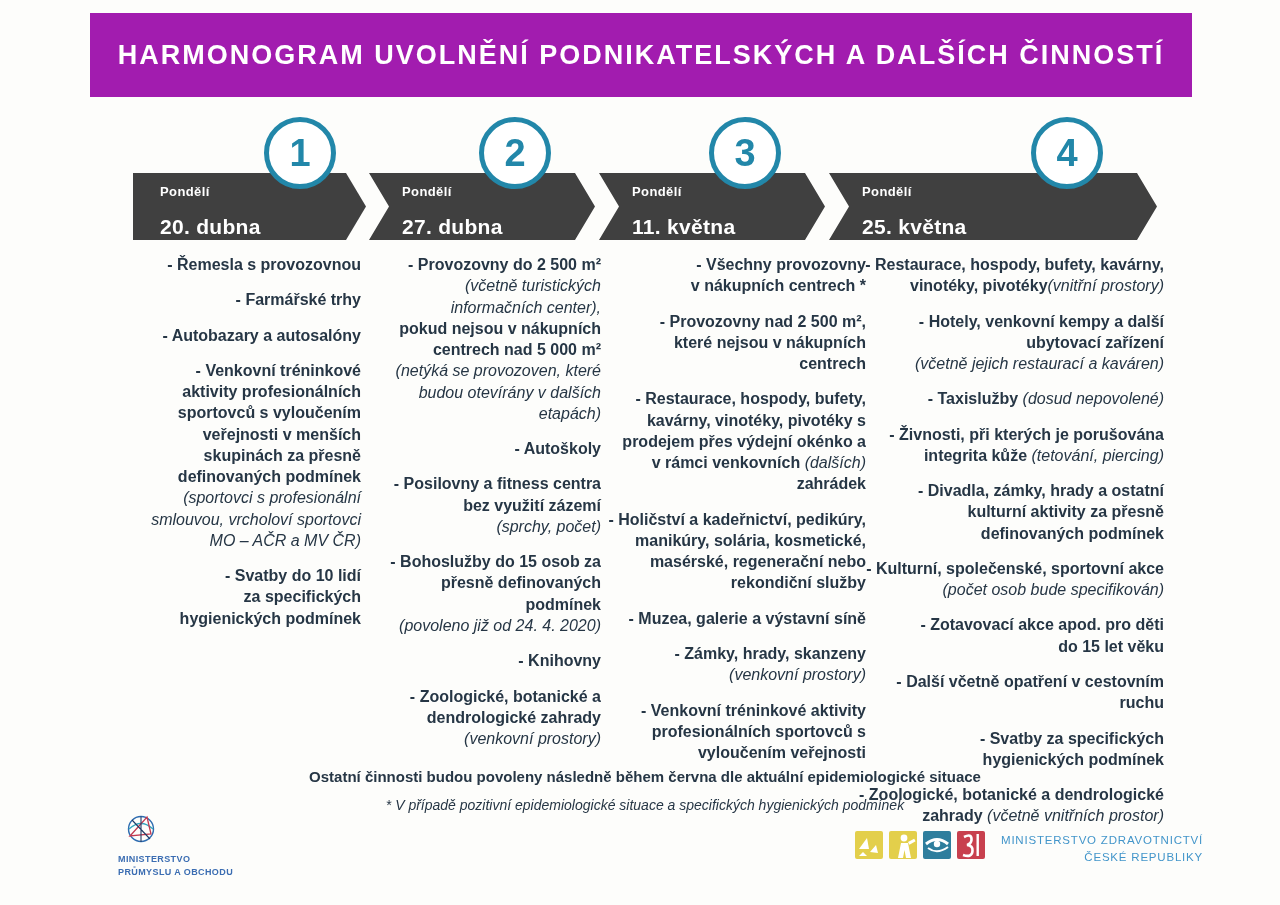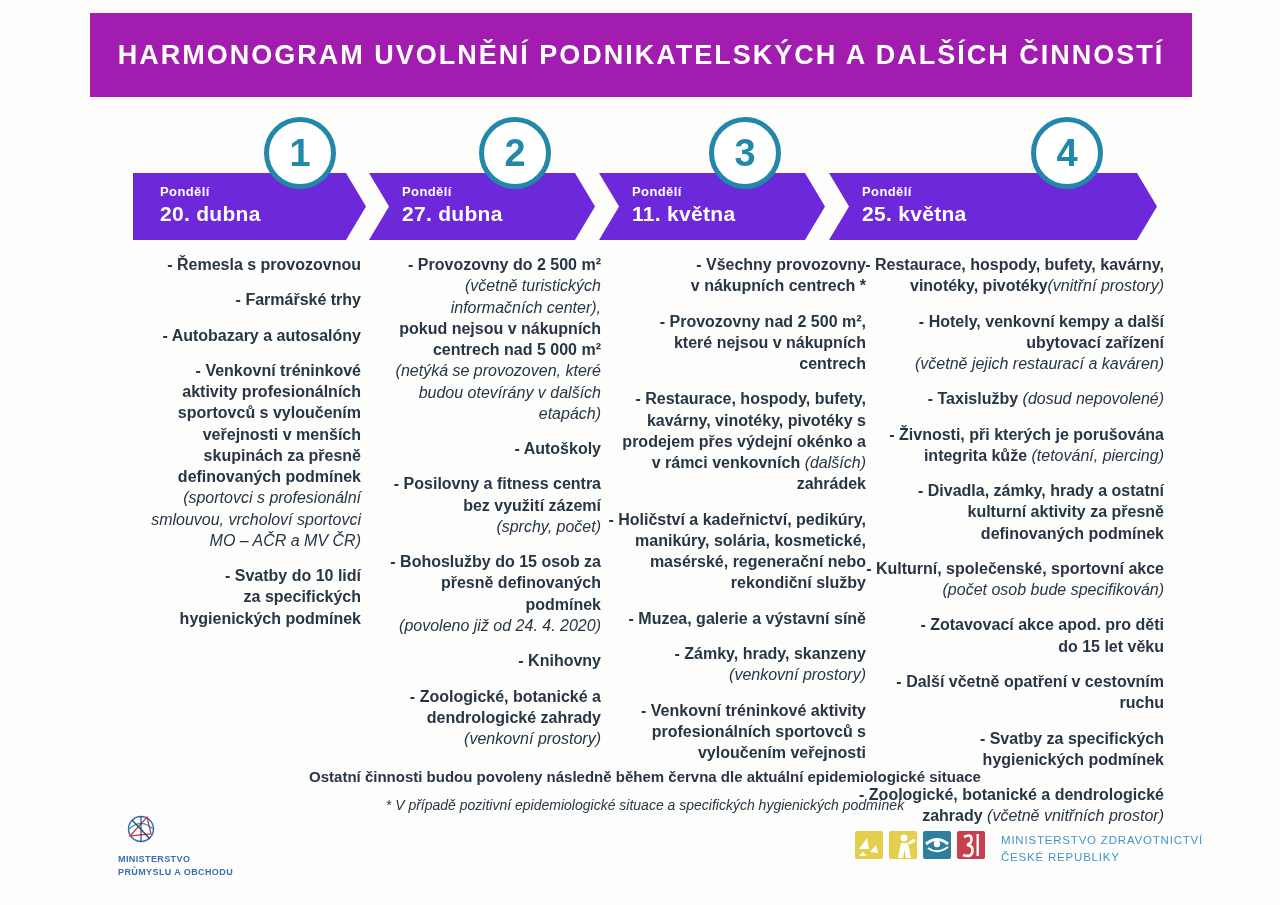--- a/index.html
+++ b/index.html
@@ -3,24 +3,24 @@
 <meta charset="utf-8">
 <style>
   html,body{margin:0;padding:0;background:#ffffff;}
   .page{position:relative;width:1280px;height:905px;background:#fdfdfb;overflow:hidden;
         font-family:"Liberation Sans",sans-serif;color:#263645;}
   
   .title-bar{position:absolute;left:90px;top:13px;width:1102px;height:84px;background:#a21caf;
              display:flex;align-items:center;justify-content:center;}
   .title{color:#ffffff;font-weight:bold;font-size:27px;letter-spacing:2px;white-space:nowrap;}
   
-  .seg{position:absolute;top:173px;height:67px;background:#6d28d9;box-sizing:border-box;
+  .seg{position:absolute;top:173px;height:67px;background:#404040;box-sizing:border-box;
        padding:11px 0 0 27px;color:#fff;}
   .seg .day{font-size:13px;font-weight:bold;letter-spacing:0.4px;}
-  .seg .date{font-size:21px;font-weight:bold;margin-top:3px;letter-spacing:0.3px;}
+  .seg .date{font-size:21px;font-weight:bold;margin-top:16px;letter-spacing:0.3px;}
   .seg1{left:133px;width:233px;
         clip-path:polygon(0 0,calc(100% - 20px) 0,100% 50%,calc(100% - 20px) 100%,0 100%);}
   .seg2{left:369px;width:226px;padding-left:33px;
         clip-path:polygon(0 0,calc(100% - 20px) 0,100% 50%,calc(100% - 20px) 100%,0 100%,20px 50%);}
   .seg3{left:599px;width:226px;padding-left:33px;
         clip-path:polygon(0 0,calc(100% - 20px) 0,100% 50%,calc(100% - 20px) 100%,0 100%,20px 50%);}
   .seg4{left:829px;width:328px;padding-left:33px;
         clip-path:polygon(0 0,calc(100% - 20px) 0,100% 50%,calc(100% - 20px) 100%,0 100%,20px 50%);}
   .circle{position:absolute;top:117px;width:62px;height:62px;border:5px solid #2287a9;border-radius:50%;
           background:#ffffff;display:flex;align-items:center;justify-content:center;z-index:3;}
@@ -41,21 +41,21 @@
   
   .mpo{position:absolute;left:118px;top:813px;width:180px;}
   .mpo-text{margin-top:2px;font-size:9px;letter-spacing:0.4px;color:#3b6db2;line-height:1.45;font-weight:bold;}
   
   .mzcr{position:absolute;left:855px;top:831px;display:flex;align-items:flex-start;}
   .tiles{display:flex;gap:6px;}
   .tile{width:28px;height:28px;border-radius:2px;position:relative;}
   .tile-yellow{background:#e3cf4b;}
   .tile-teal{background:#2f7e9d;}
   .tile-red{background:#c8404e;}
-  .mzcr-text{margin-left:16px;margin-top:1px;font-size:11.5px;letter-spacing:0.8px;color:#4295ca;line-height:1.5;}
+  .mzcr-text{margin-left:16px;margin-top:1px;font-size:11.5px;letter-spacing:0.8px;color:#4295ca;line-height:1.5;text-align:right;}
 </style>
 </head>
 <body>
 
 <div class="page">
 
   <div class="title-bar">
     <div class="title">HARMONOGRAM UVOLNĚNÍ PODNIKATELSKÝCH A DALŠÍCH ČINNOSTÍ</div>
   </div>
 

